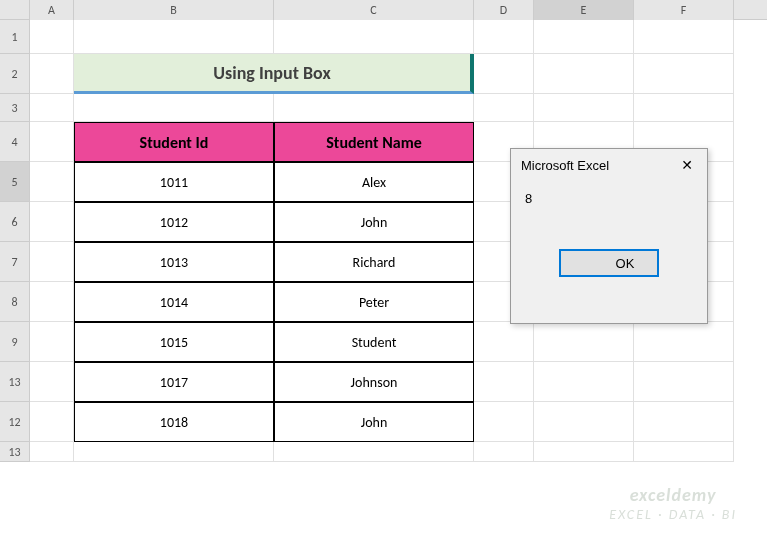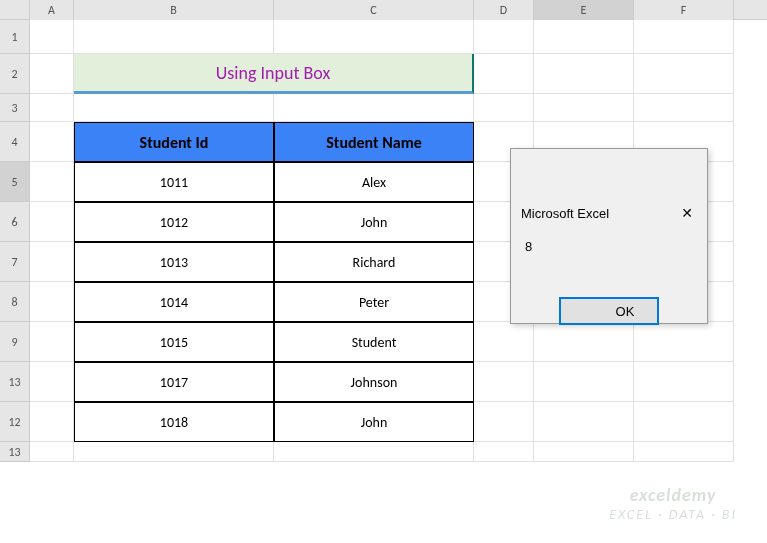--- a/index.html
+++ b/index.html
@@ -63,27 +63,27 @@
       border-right: 1px solid #e0e0e0;
       border-bottom: 1px solid #e0e0e0;
       display: flex;
       align-items: center;
       justify-content: center;
     }
     .title-merge {
       width: 400px;
       background: #e2efda;
       font-size: 18px;
-      font-weight: normal;
-      color: #a21caf;
+      font-weight: bold;
+      color: #404040;
       border-bottom: 3px solid #5b9bd5 !important;
-      border-right: 2px solid #0f766e;
+      border-right: 4px solid #0f766e;
     }
     .thead-cell {
-      background: #3b82f6;
+      background: #ec4899;
       font-weight: bold;
       font-size: 16px;
       border: 1px solid #000 !important;
     }
     .tdata-cell {
       background: #fff;
       font-size: 14px;
       border: 1px solid #000 !important;
     }
     .selected-cell {
@@ -100,21 +100,20 @@
       border: 1px solid #999;
       box-shadow: 2px 2px 6px rgba(0,0,0,0.2);
       font-family: "Segoe UI", Arial, sans-serif;
     }
     .dialog-title {
       display: flex;
       justify-content: space-between;
       align-items: center;
       padding: 8px 10px;
       font-size: 13px;
-      margin-top: 48px;
     }
     .dialog-close {
       font-size: 14px;
       font-family: Arial, sans-serif;
       cursor: pointer;
       width: 20px;
       text-align: center;
     }
     .dialog-body {
       padding: 10px 14px 20px 14px;

